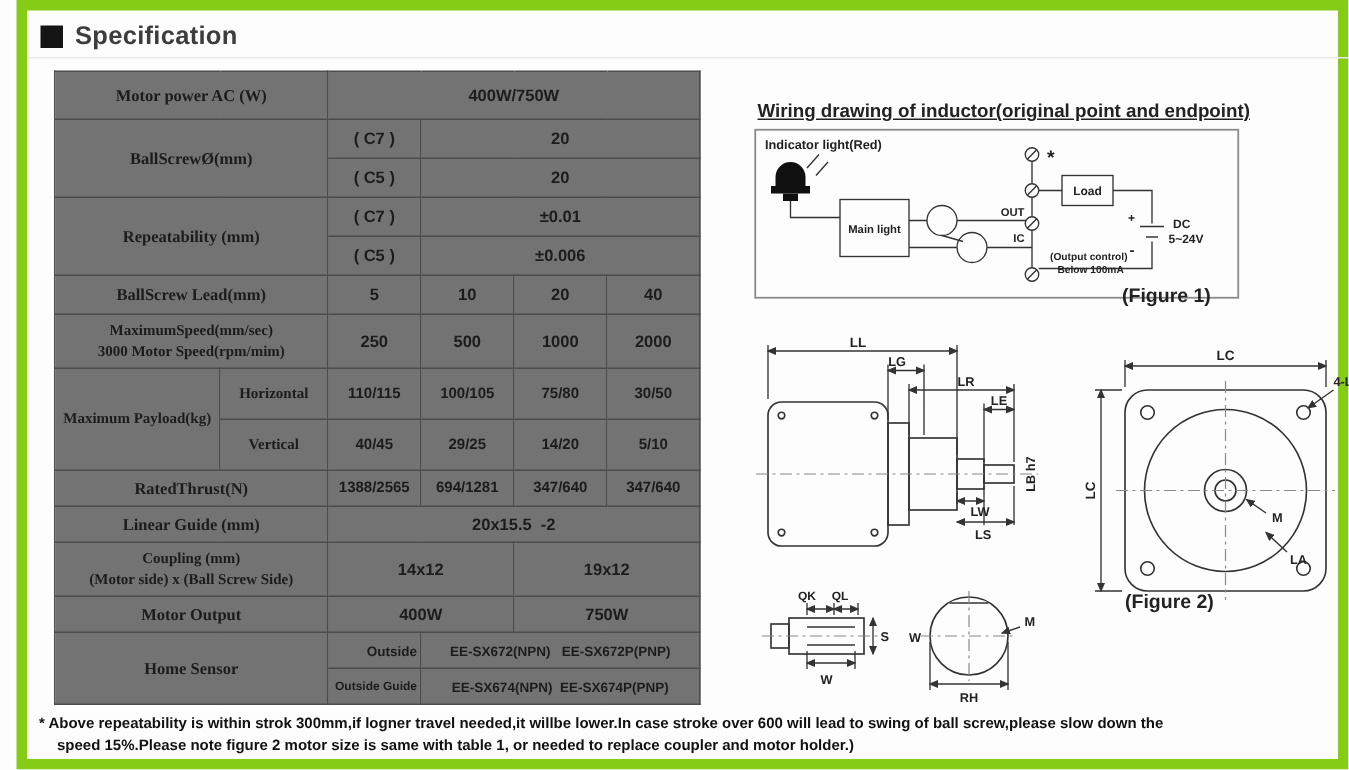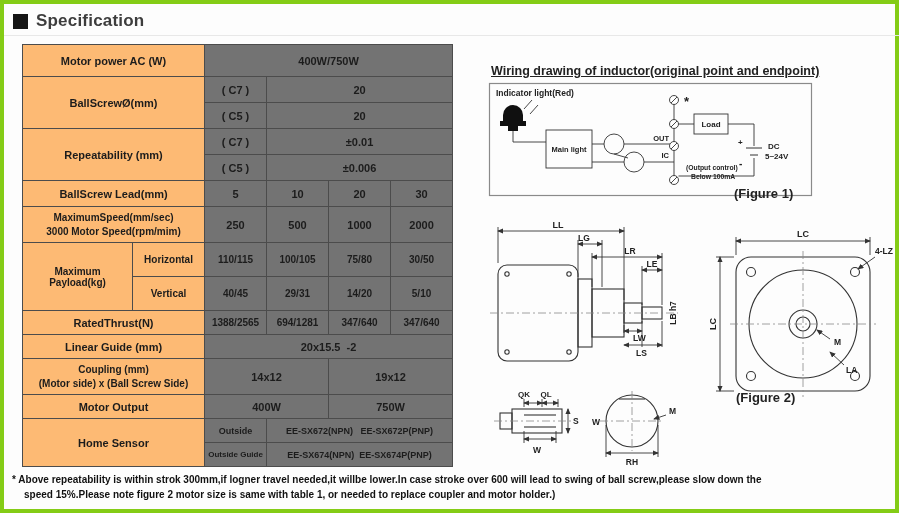--- a/index.html
+++ b/index.html
@@ -1,35 +1,35 @@
 <!DOCTYPE html>
 <html><head>
 <meta charset="utf-8">
 <style>
   html,body{margin:0;padding:0;}
   body{width:899px;height:513px;position:relative;overflow:hidden;
        background:#fdfdfd;font-family:"Liberation Sans",sans-serif;color:#1a1a1a;}
-  .page{position:absolute;inset:0;border:4px solid #84cc16;}
+  .page{position:absolute;inset:0;border:7px solid #84cc16;margin-left:11px;}
   .abs{position:absolute;}
 
   
   .hdr{position:absolute;left:9px;top:7px;display:flex;align-items:center;gap:8px;}
   .hdr .sq{width:15px;height:15px;background:#151515;}
   .hdr .t{font-size:17px;font-weight:700;color:#3d3d3d;letter-spacing:.2px;}
   .hdr-line{position:absolute;left:0;top:31px;width:899px;height:1px;background:#e8e8e8;}
 
   
   table.spec{position:absolute;left:18px;top:40px;border-collapse:collapse;table-layout:fixed;width:430px;}
   .spec td{border:1px solid #4c4c4c;text-align:center;vertical-align:middle;
            padding:1px 2px;font-size:11px;font-weight:700;color:#1c1c1c;background:#737373;}
-  .spec td.lbl{background:#fdba74;}
+  .spec td.lbl{background:#737373;font-family:Liberation Serif, serif;}
   .spec .sm{font-size:10px;}
   .spec .xs{font-size:9px;}
   .spec .xxs{font-size:8px;}
-  .spec .left{text-align:center;padding-left:2px;}
+  .spec .left{text-align:right;padding-left:2px;}
   .spec .pre{white-space:pre;}
   .l2{font-size:10px;line-height:1.35;}
 
   
   .wiring-title{position:absolute;left:487px;top:60px;font-size:12.5px;font-weight:700;
                 color:#222;text-decoration:underline;text-align:right;}
   .figure-label{position:absolute;font-size:13px;font-weight:700;color:#222;}
 
   svg text{font-family:"Liberation Sans",sans-serif;font-weight:700;fill:#222;}
   .thin{stroke:#333;stroke-width:0.9;fill:none;}
@@ -82,21 +82,21 @@
     </tr>
     <tr style="height:26px">
       <td>( C5 )</td>
       <td colspan="3">±0.006</td>
     </tr>
     <tr style="height:26px">
       <td colspan="2" class="lbl">BallScrew Lead(mm)</td>
       <td>5</td>
       <td>10</td>
       <td>20</td>
-      <td>30</td>
+      <td>40</td>
     </tr>
     <tr style="height:36px">
       <td colspan="2" class="lbl">
         <div class="l2">MaximumSpeed(mm/sec)</div>
         <div class="l2">3000 Motor Speed(rpm/mim)</div>
       </td>
       <td>250</td>
       <td>500</td>
       <td>1000</td>
       <td>2000</td>
@@ -105,21 +105,21 @@
       <td rowspan="2" class="lbl sm">Maximum Payload(kg)</td>
       <td class="lbl sm">Horizontal</td>
       <td class="sm">110/115</td>
       <td class="sm">100/105</td>
       <td class="sm">75/80</td>
       <td class="sm">30/50</td>
     </tr>
     <tr style="height:34px">
       <td class="lbl sm">Vertical</td>
       <td class="sm">40/45</td>
-      <td class="sm">29/31</td>
+      <td class="sm">29/25</td>
       <td class="sm">14/20</td>
       <td class="sm">5/10</td>
     </tr>
     <tr style="height:24px">
       <td colspan="2" class="lbl">RatedThrust(N)</td>
       <td class="sm">1388/2565</td>
       <td class="sm">694/1281</td>
       <td class="sm">347/640</td>
       <td class="sm">347/640</td>
     </tr>

